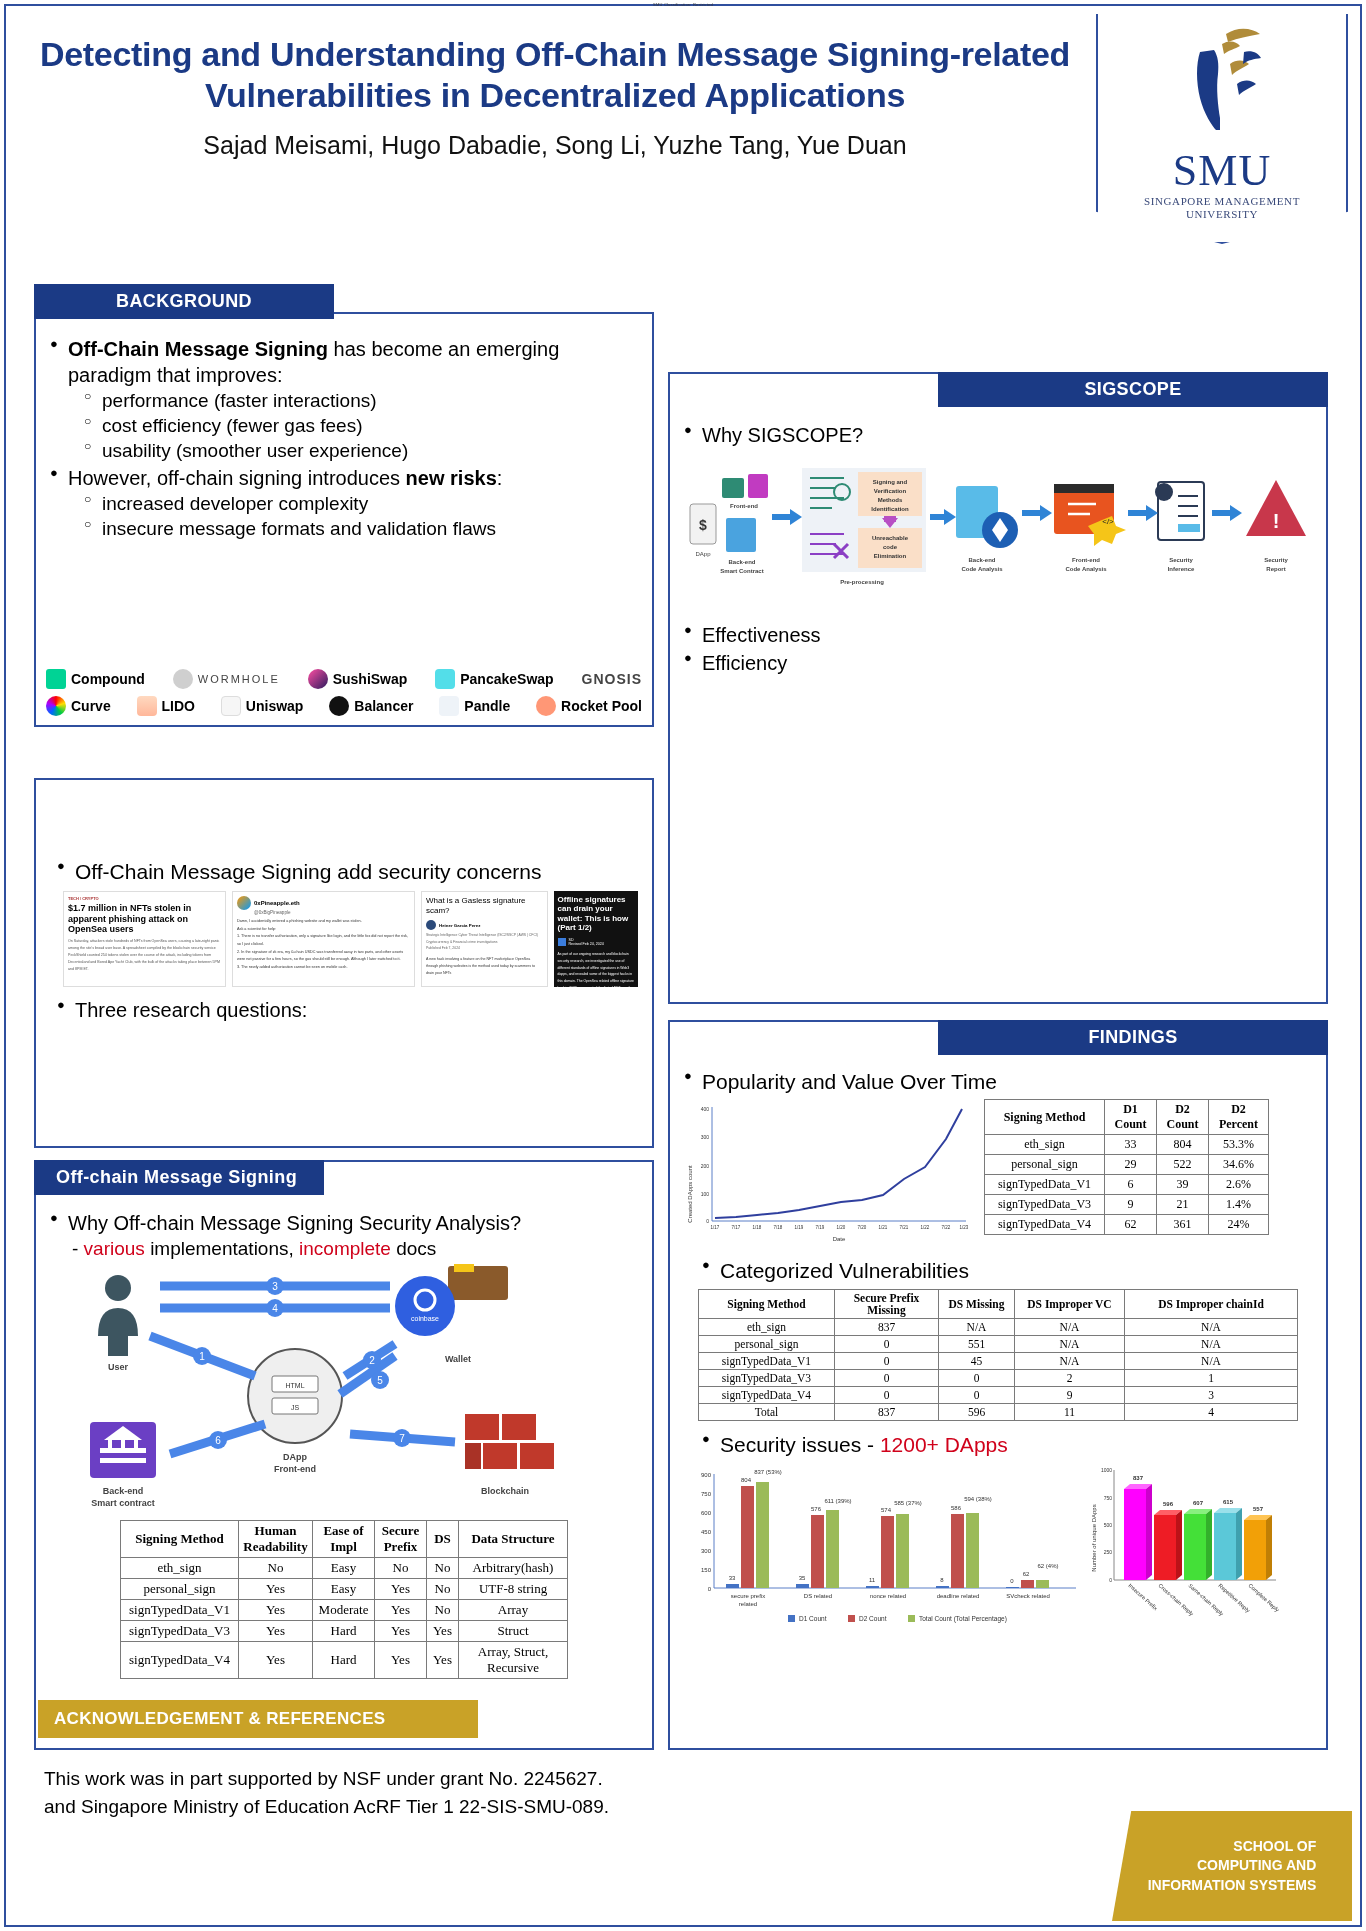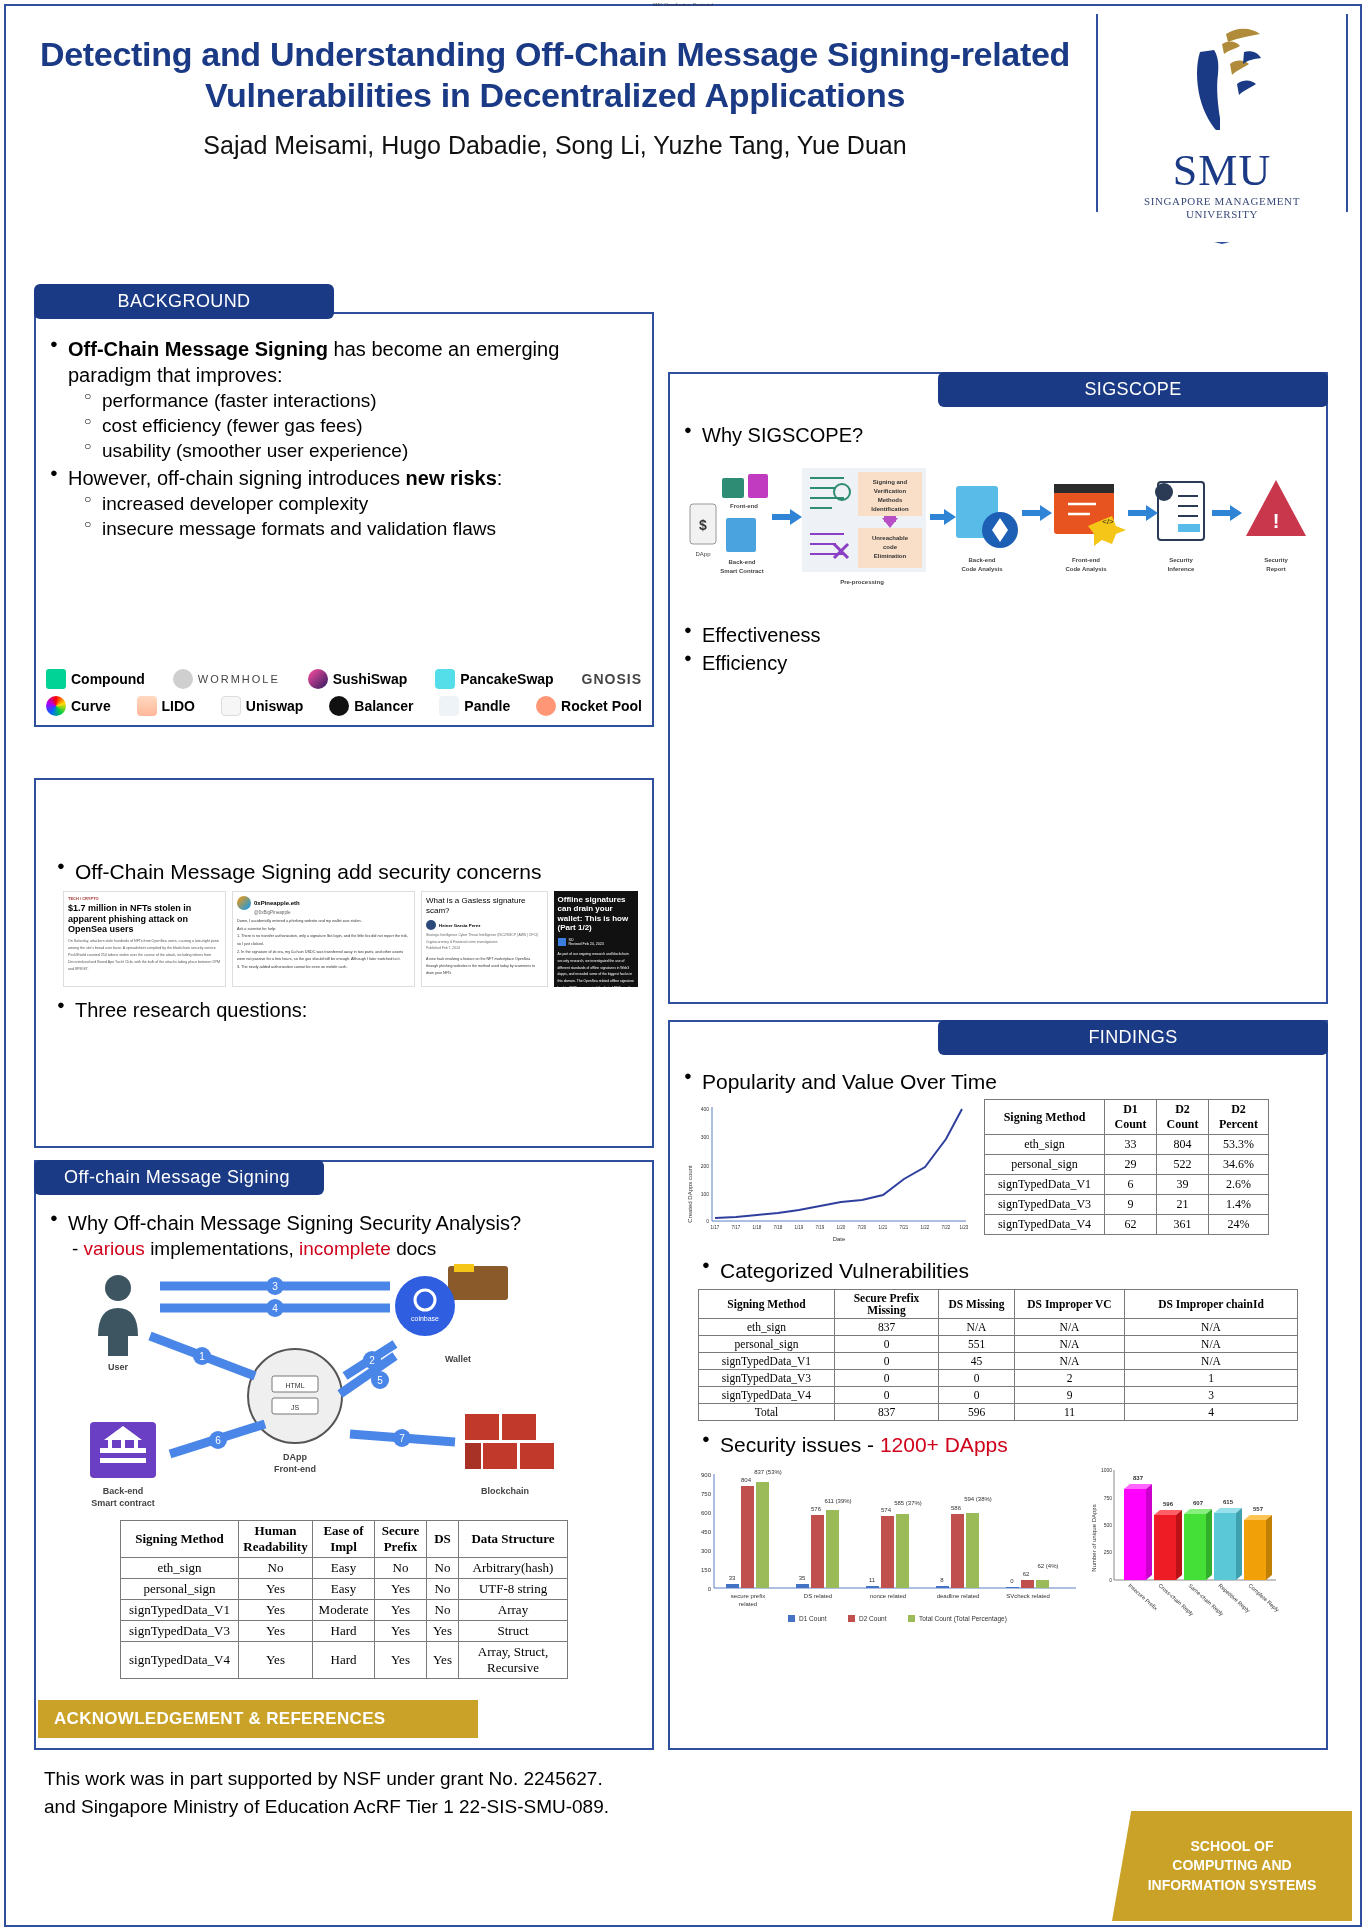--- a/index.html
+++ b/index.html
@@ -38,22 +38,22 @@
     border:2px solid #2f4f9e; border-top:none;
     clip-path:polygon(0 0,100% 0,100% 86%,50% 100%,0 86%);
   }
   .smu-text{ position:absolute; left:0; bottom:48px; width:100%; text-align:center;
     font-family:"Liberation Serif", serif; font-size:44px; color:#1b3a85; letter-spacing:1px;}
   .smu-sub{ position:absolute; left:0; bottom:22px; width:100%; text-align:center;
     font-family:"Liberation Serif", serif; font-size:11px; color:#3a4a7a; letter-spacing:.6px; line-height:1.25;}
   
   .panel{ position:absolute; border:2px solid #2f4f9e; background:#fff; }
   .panel-head{
-    background:#1b3a85; color:#fff; font-weight:normal; font-size:18px;
-    padding:7px 30px; display:inline-block; letter-spacing:.4px;border-radius:6px;
+    background:#1b3a85; color:#fff; font-weight:bold; font-size:18px;
+    padding:7px 22px; display:inline-block; letter-spacing:.4px;
   }
   .head-center{ text-align:center; }
   .panel-body{ padding:10px 14px 12px 14px; }
   ul.b1{ list-style:none; }
   ul.b1 > li{ position:relative; padding-left:18px; font-size:20px; line-height:1.3; margin-bottom:2px; }
   ul.b1 > li:before{ content:"\25CF"; position:absolute; left:0; top:0; font-size:13px; }
   ul.b2{ list-style:none; margin-left:16px; }
   ul.b2 > li{ position:relative; padding-left:18px; font-size:19px; line-height:1.32; }
   ul.b2 > li:before{ content:"\25CB"; position:absolute; left:0; top:1px; font-size:12px; }
   .red{ color:#d0021b; }
@@ -68,21 +68,21 @@
   table.tbl th{ font-weight:bold; }
   .foot-ack{
     position:absolute; left:38px; top:1700px; width:440px;
     background:#c9a227; color:#fff; font-weight:bold; font-size:17px;
     padding:9px 16px; letter-spacing:.3px;
   }
   .foot-text{ position:absolute; left:44px; top:1765px; font-size:19px; line-height:1.45; }
   .school-badge{
     position:absolute; right:14px; bottom:10px; width:240px; height:110px;
     background:#c9a227; color:#fff; font-weight:bold; font-size:14px;
-    display:flex; align-items:center; justify-content:center; text-align:center; line-height:1.4;
+    display:flex; align-items:center; justify-content:center; text-align:right; line-height:1.4;
     clip-path:polygon(8% 0,100% 0,100% 100%,0 100%);
   }
 </style>
 </head>
 <body>
 
 <div class="poster-frame"></div>
 
 <div class="micro-note">SMU Classification: Restricted</div>
 

